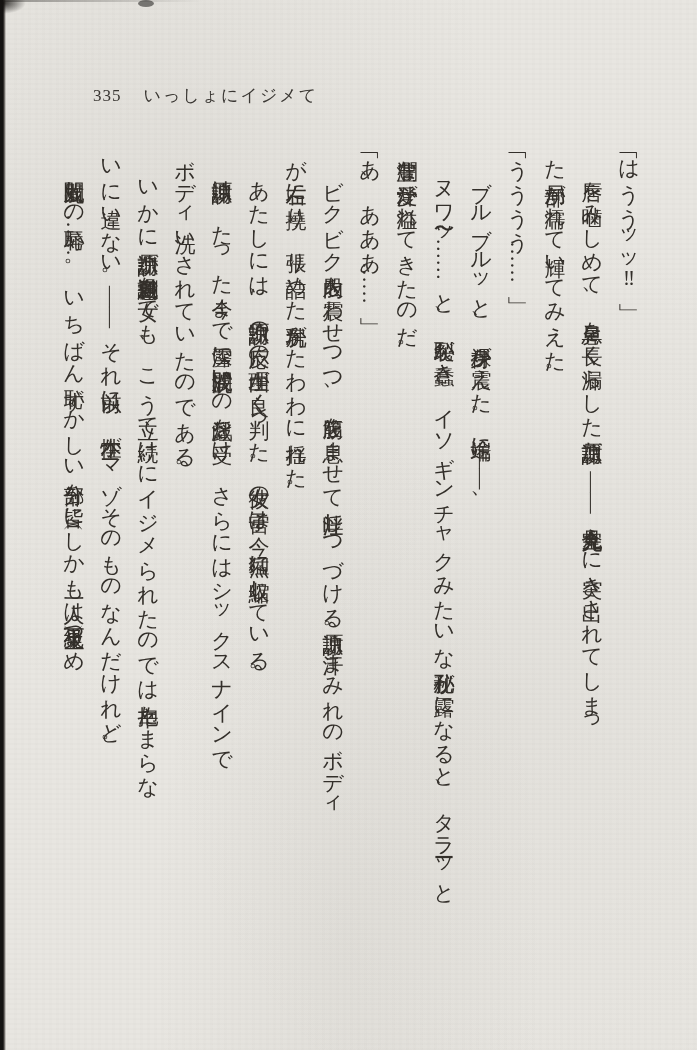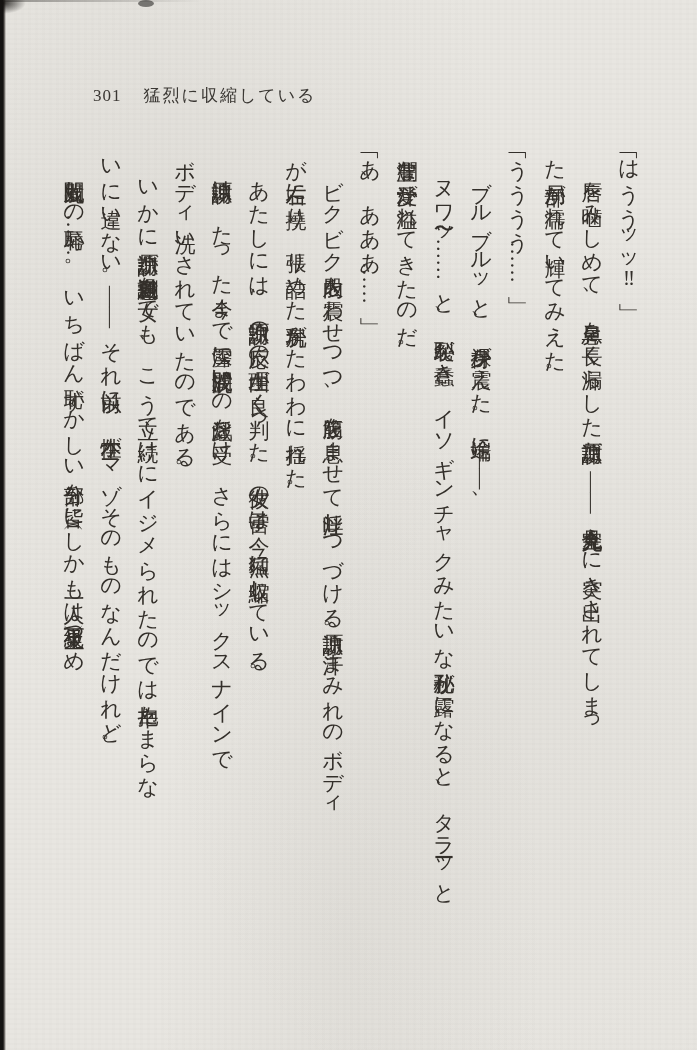--- a/index.html
+++ b/index.html
@@ -52,21 +52,21 @@
 </head>
 <body>
 
 <div class="page">
   <div class="edge-left"></div>
   <div class="smudge-a"></div>
   <div class="smudge-b"></div>
   <div class="smudge-c"></div>
 
   <div class="header">
-    <span class="pagenum">301</span><span class="title">猛烈に収縮している</span>
+    <span class="pagenum">335</span><span class="title">いっしょにイジメて</span>
   </div>
 
   <div class="body" id="text-body">
       <div class="col">「はううッッ‼」</div>
       <div class="col indent">唇を噛みしめて、鼻息を長く漏らした諏訪原だ。――完全丸見えに突き出されてしまっ</div>
       <div class="col">た局部が濡れて輝いてみえた。</div>
       <div class="col">「うううう……」</div>
       <div class="col indent">ブルブルッと、裸身が震えた。途端に――、</div>
       <div class="col indent">ヌワ〜ッ……と、恥裂が蠢き、イソギンチャクみたいな秘孔が露になると、タラーッと</div>
       <div class="col">豊潤な愛汁が溢れてきたのだ。</div>

